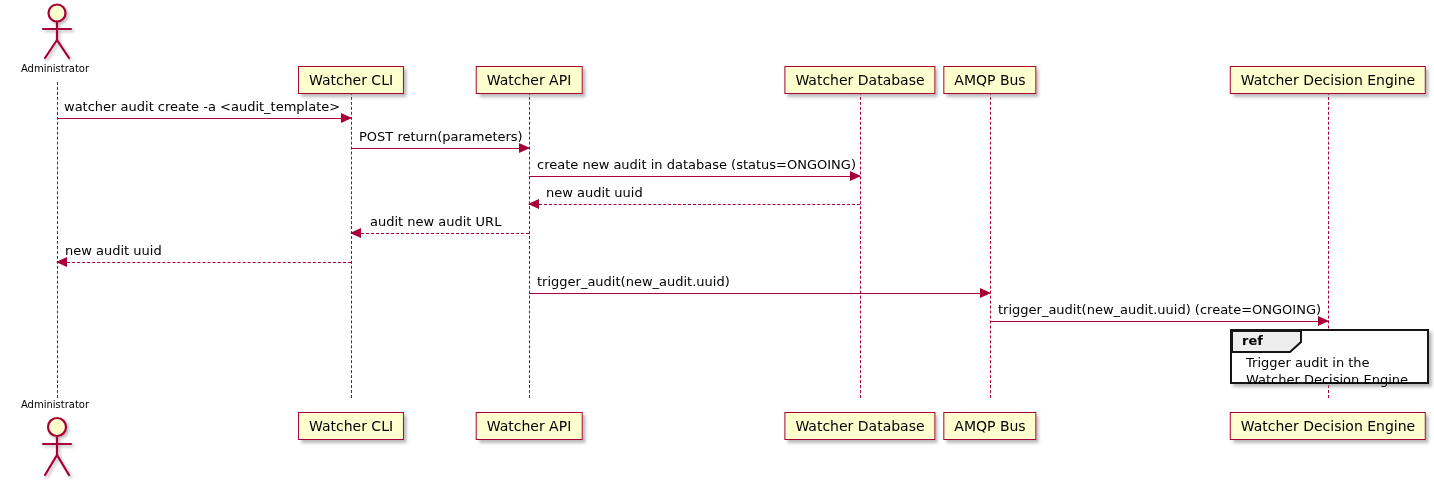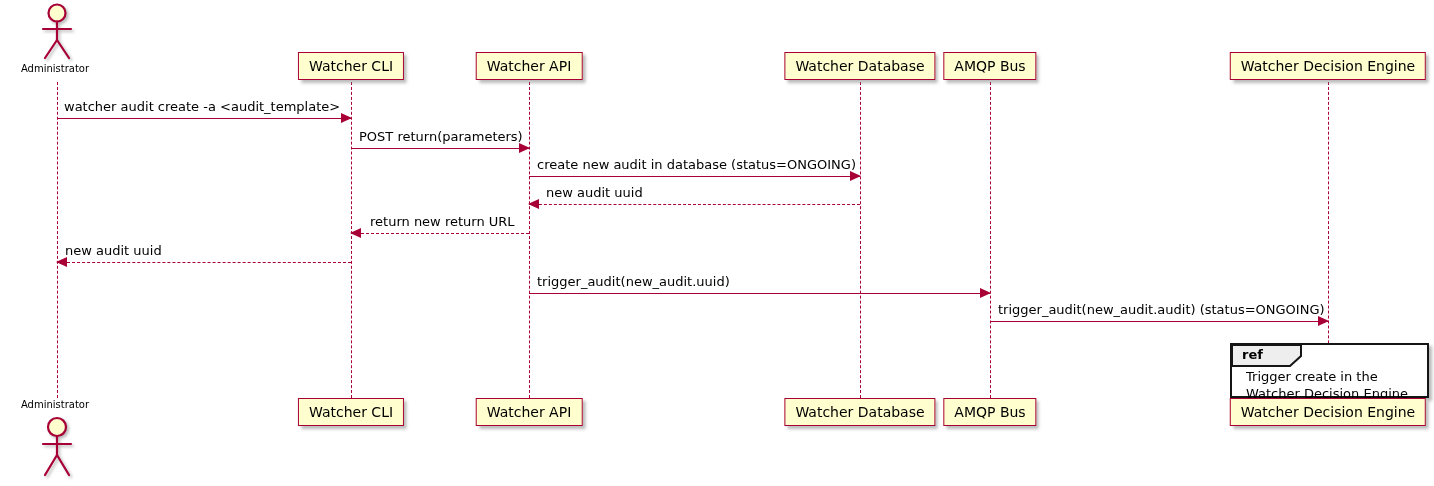--- a/index.html
+++ b/index.html
@@ -15,21 +15,21 @@
   .canvas{position:relative;width:1434px;height:486px;background:var(--bg);overflow:hidden;}
 
   
   .lifeline{position:absolute;top:82px;height:316px;width:0;border-left:1px dashed var(--accent);}
 
   
   .pbox{
     position:absolute;transform:translateX(-50%);
     background:var(--fill);border:1.7px solid var(--accent);
     padding:5px 10px 5px 10px;font-size:14px;color:var(--ink);
-    white-space:nowrap;box-shadow:3px 3px 3px var(--shadow);
+    white-space:nowrap;box-shadow:3px 3px 3px var(--shadow);margin-top:14px;
   }
 
   
   .actor-svg{position:absolute;transform:translateX(-50%);filter:drop-shadow(2.5px 2.5px 1.5px var(--shadow));}
   .actor-svg circle{fill:var(--fill);stroke:var(--accent);stroke-width:2.2;}
   .actor-svg line{stroke:var(--accent);stroke-width:2.2;stroke-linecap:round;}
   .actor-label{
     position:absolute;transform:translateX(-50%);
     font-size:10px;white-space:nowrap;color:var(--ink);
   }
@@ -101,50 +101,50 @@
     <div class="arrowhead right"></div>
   </div>
 
   <div class="msg" style="left:529px;top:204px;width:331px">
     <div class="msg-label" style="left:17px">new audit uuid</div>
     <div class="msg-line dashed"></div>
     <div class="arrowhead left"></div>
   </div>
 
   <div class="msg" style="left:351px;top:233px;width:178px">
-    <div class="msg-label" style="left:19px">return new return URL</div>
+    <div class="msg-label" style="left:19px">audit new audit URL</div>
     <div class="msg-line dashed"></div>
     <div class="arrowhead left"></div>
   </div>
 
   <div class="msg" style="left:57px;top:262px;width:294px">
     <div class="msg-label" style="left:8px">new audit uuid</div>
     <div class="msg-line dashed"></div>
     <div class="arrowhead left"></div>
   </div>
 
   <div class="msg" style="left:529px;top:293px;width:461px">
     <div class="msg-label" style="left:8px">trigger_audit(new_audit.uuid)</div>
     <div class="msg-line solid"></div>
     <div class="arrowhead right"></div>
   </div>
 
   <div class="msg" style="left:990px;top:321px;width:338px">
-    <div class="msg-label" style="left:8px">trigger_audit(new_audit.audit) (status=ONGOING)</div>
+    <div class="msg-label" style="left:8px">trigger_audit(new_audit.uuid) (create=ONGOING)</div>
     <div class="msg-line solid"></div>
     <div class="arrowhead right"></div>
   </div>
 
-  <div class="ref" style="left:1230px;top:343px;width:199px;height:55px">
+  <div class="ref" style="left:1230px;top:329px;width:199px;height:55px">
     <svg class="ref-tab" width="74" height="24" viewBox="0 0 74 24">
       <path d="M1,1 H70 V12 L59,22 H1 Z"></path>
     </svg>
     <span class="ref-keyword">ref</span>
     <div class="ref-text">
-      <div>Trigger create in the</div>
+      <div>Trigger audit in the</div>
       <div>Watcher Decision Engine</div>
     </div>
   </div>
 
   <div class="pbox" style="left:351px;top:398px">Watcher CLI</div>
   <div class="pbox" style="left:529px;top:398px">Watcher API</div>
   <div class="pbox" style="left:860px;top:398px">Watcher Database</div>
   <div class="pbox" style="left:990px;top:398px">AMQP Bus</div>
   <div class="pbox" style="left:1328px;top:398px">Watcher Decision Engine</div>
 

